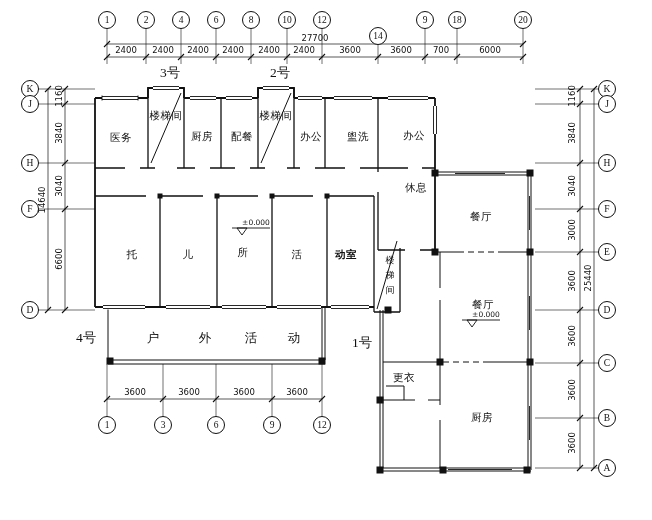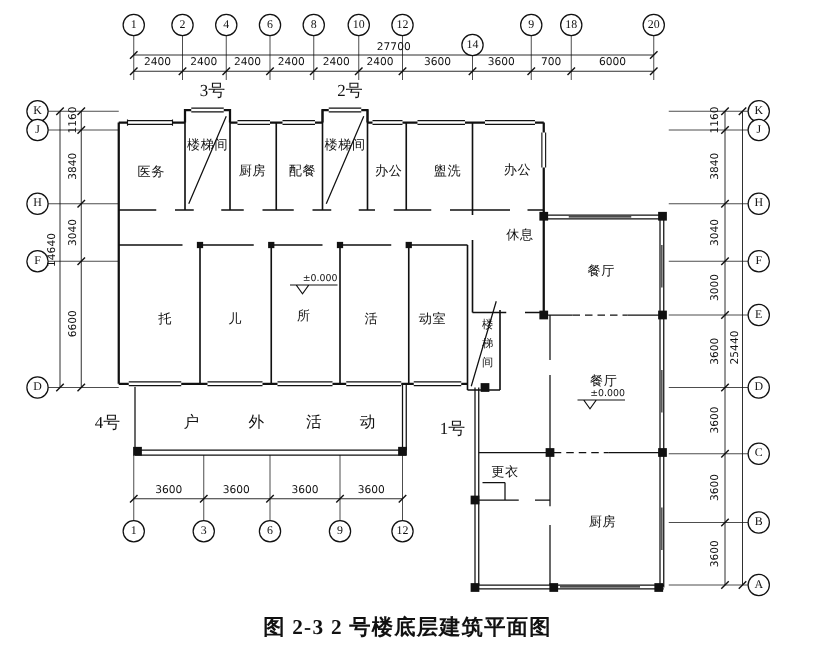--- a/index.html
+++ b/index.html
@@ -256,34 +256,33 @@
       <span class="lbl room" style="left: 242px; top: 137px;">配餐</span>
       <span class="lbl room" style="left: 276px; top: 116px;">楼梯间</span>
       <span class="lbl room" style="left: 311px; top: 137px;">办公</span>
       <span class="lbl room" style="left: 358px; top: 137px;">盥洗</span>
       <span class="lbl room" style="left: 414px; top: 136px;">办公</span>
       <span class="lbl room" style="left: 416px; top: 188px;">休息</span>
       <span class="lbl room" style="left: 132px; top: 255px;">托</span>
       <span class="lbl room" style="left: 188px; top: 255px;">儿</span>
       <span class="lbl room" style="left: 243px; top: 253px;">所</span>
       <span class="lbl room" style="left: 297px; top: 255px;">活</span>
-      <span class="lbl room" style="left: 346px; top: 255px;">动室</span>
+      <span class="lbl room" style="left: 346px; top: 255px; font-weight: bold;">动室</span>
       <span class="lbl room" style="left: 481px; top: 217px;">餐厅</span>
       <span class="lbl room" style="left: 483px; top: 305px;">餐厅</span>
       <span class="lbl room" style="left: 404px; top: 378px;">更衣</span>
       <span class="lbl room" style="left: 482px; top: 418px;">厨房</span>
       <span class="lbl unit" style="left: 170px; top: 73px;">3号</span>
       <span class="lbl unit" style="left: 280px; top: 73px;">2号</span>
       <span class="lbl unit" style="left: 86px; top: 338px;">4号</span>
       <span class="lbl unit" style="left: 362px; top: 343px;">1号</span>
       <span class="lbl outchar" style="left: 153px; top: 338px;">户</span>
       <span class="lbl outchar" style="left: 205px; top: 338px;">外</span>
       <span class="lbl outchar" style="left: 251px; top: 338px;">活</span>
       <span class="lbl outchar" style="left: 294px; top: 338px;">动</span>
       <span class="lbl stairchar" style="left: 390px; top: 260px;">楼</span>
       <span class="lbl stairchar" style="left: 390px; top: 275px;">梯</span>
       <span class="lbl stairchar" style="left: 390px; top: 290px;">间</span>
       <span class="lbl elev" style="left: 256px; top: 222px;">±0.000</span>
       <span class="lbl elev" style="left: 486px; top: 314px;">±0.000</span>
     </div>
 
-  <div class="title">图 2-3 2 号楼底层建筑平面图</div>
 </div>
 
 </body></html>

